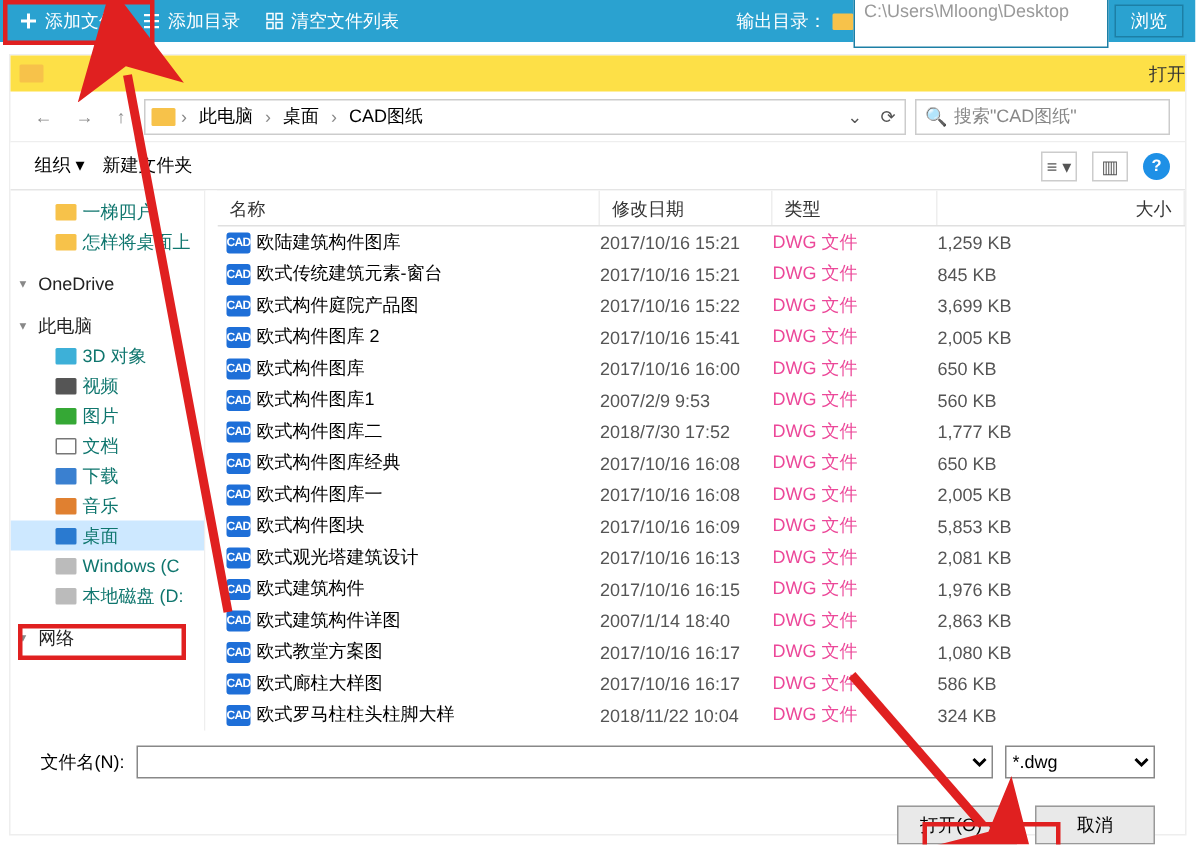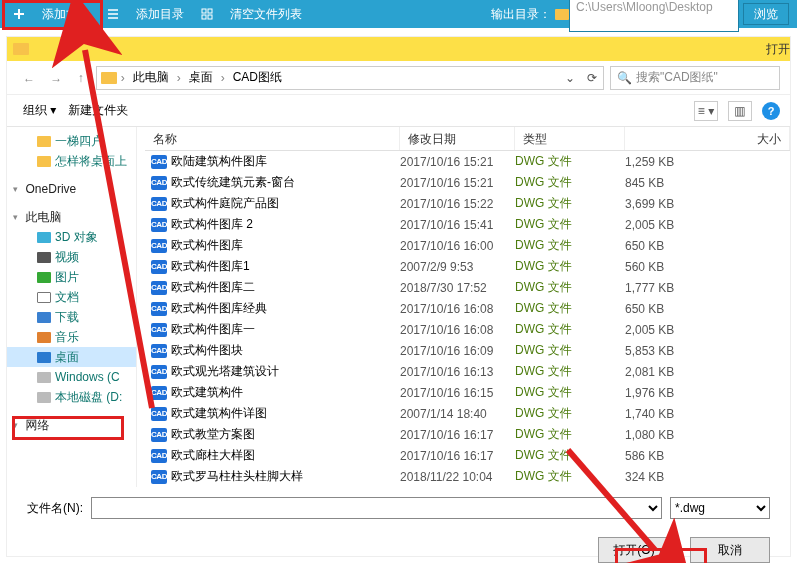--- a/index.html
+++ b/index.html
@@ -1,20 +1,20 @@
 <!DOCTYPE html>
 <html><head>
 <meta charset="utf-8">
 <style>
 * { box-sizing: border-box; margin: 0; padding: 0; font-family: "Microsoft YaHei", Arial, sans-serif; font-size: 12px; }
 body { width: 797px; height: 563px; position: relative; background: #fff; }
 
 
 .top-toolbar { height: 28px; background: #2aa2d0; display: flex; align-items: center; color: #fff; padding: 0 4px; }
-.top-toolbar .tb-item { display: flex; align-items: center; padding: 0 8px; height: 100%; gap: 16px; }
+.top-toolbar .tb-item { display: flex; align-items: center; padding: 0 8px; height: 100%; gap: 4px; }
 .top-toolbar .tb-icon { width: 14px; height: 14px; display: flex; align-items: center; justify-content: center; }
 .top-toolbar .spacer { flex: 1; }
 .top-toolbar .outdir-label { color: #fff; padding-right: 4px; }
 .top-toolbar .outdir-path { background: #fff; color: #999; height: 36px; line-height: 20px; padding: 0 6px; width: 170px; border: 1px solid #1c7fa5; }
 .top-toolbar .browse-btn { background: #2aa2d0; color: #fff; border: 1px solid #1c7fa5; height: 22px; padding: 0 10px; margin: 0 4px; }
 
 
 .redbox { position: absolute; border: 3px solid #e02020; pointer-events: none; z-index: 100; }
 
 
@@ -60,21 +60,21 @@
 .filelist { flex: 1; overflow-y: auto; overflow-x: hidden; }
 .file-header { display: flex; height: 24px; border-bottom: 1px solid #e0e0e0; position: sticky; top: 0; background: #fff; }
 .file-header > div { padding: 4px 8px; color: #333; border-right: 1px solid #eee; }
 .col-name { width: 255px; }
 .col-date { width: 115px; }
 .col-type { width: 110px; }
 .col-size { flex: 1; text-align: right; padding-right: 20px; }
 .file-row { display: flex; height: 21px; align-items: center; }
 .file-row .fname { width: 255px; display: flex; align-items: center; gap: 4px; padding-left: 6px; white-space: nowrap; overflow: hidden; }
 .file-row .fdate { width: 115px; color: #555; }
-.file-row .ftype { width: 110px; color: #4d7c0f; }
+.file-row .ftype { width: 110px; color: #ec4899; }
 .file-row .fsize { flex: 1; padding-right: 20px; color: #555; }
 .cad-icon { width: 16px; height: 14px; background: #1e6fd8; color: #fff; font-size: 8px; display: flex; align-items: center; justify-content: center; border-radius: 2px; font-weight: bold; letter-spacing: -0.5px; }
 
 .footer { padding: 10px 20px 14px 20px; }
 .fname-row { display: flex; align-items: center; gap: 8px; }
 .fname-row label { }
 .fname-row select.name-input { flex: 1; height: 22px; border: 1px solid #888; background:#fff; }
 .fname-row select.type-select { width: 100px; height: 22px; border: 1px solid #888; background:#fff; }
 .btn-row { display: flex; justify-content: flex-end; gap: 12px; margin-top: 18px; }
 .btn-row button { width: 80px; height: 26px; background: #e9e9e9; border: 1px solid #999; }
@@ -351,21 +351,21 @@
             <div class="ftype">DWG 文件</div>
             <div class="fsize">1,976 KB</div>
           </div>
           <div class="file-row">
             <div class="fname">
               <span class="cad-icon">CAD</span>
               <span>欧式建筑构件详图</span>
             </div>
             <div class="fdate">2007/1/14 18:40</div>
             <div class="ftype">DWG 文件</div>
-            <div class="fsize">1,740 KB</div>
+            <div class="fsize">2,863 KB</div>
           </div>
           <div class="file-row">
             <div class="fname">
               <span class="cad-icon">CAD</span>
               <span>欧式教堂方案图</span>
             </div>
             <div class="fdate">2017/10/16 16:17</div>
             <div class="ftype">DWG 文件</div>
             <div class="fsize">1,080 KB</div>
           </div>

